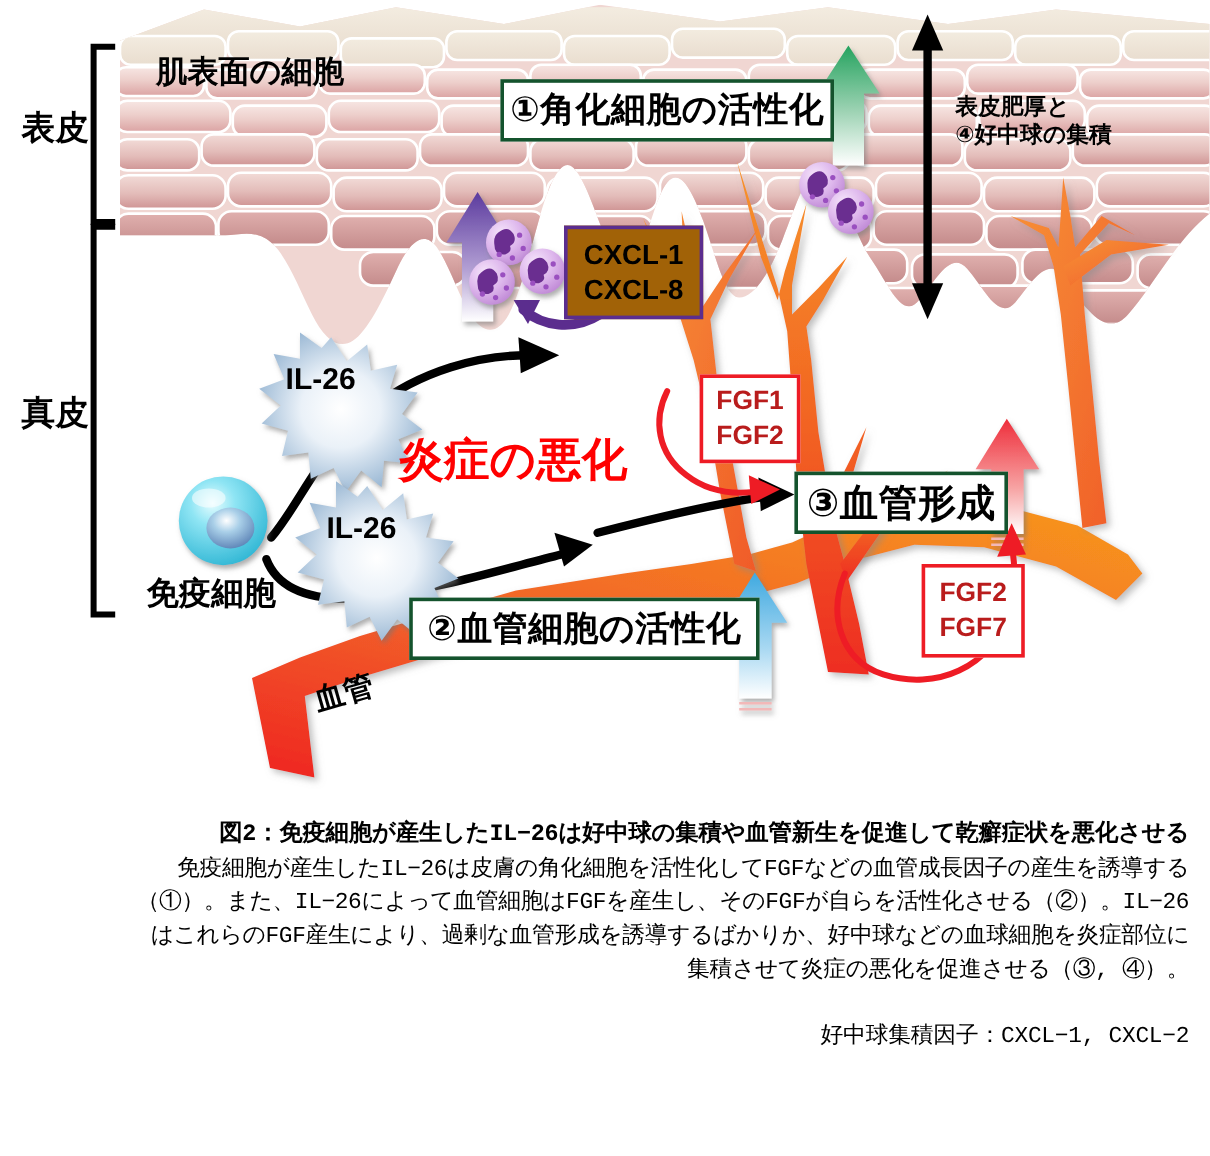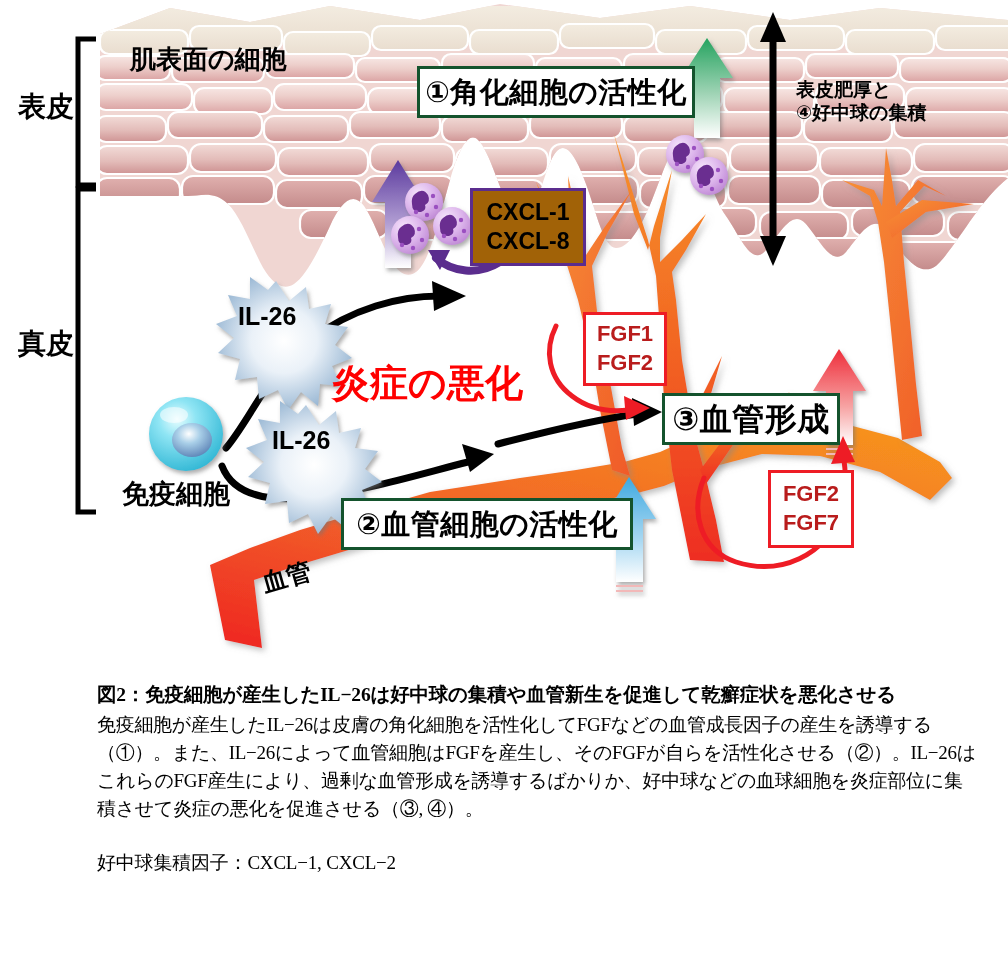--- a/index.html
+++ b/index.html
@@ -29,23 +29,24 @@
     position:absolute;background:#fff;border:3px solid #ee1c25;
     display:flex;flex-direction:column;align-items:center;justify-content:center;
     font-weight:700;line-height:1.3;color:#b91c1c;
   }
   .plain{position:absolute;white-space:nowrap;font-weight:700;color:#000;}
   .plain.twoline{white-space:normal;line-height:1.22;}
   .redtext{position:absolute;white-space:nowrap;font-weight:700;color:#ff0000;}
 
   
   .caption{
-    position:absolute;left:97px;top:681px;width:880px;
-    font-family:Liberation Serif, serif;
+    position:absolute;left:111px;top:681px;width:880px;
+    font-family:Liberation Mono, monospace;
     color:#000;
+    text-align:right;
   }
   .cap-title{font-size:19.5px;font-weight:700;line-height:1.45;letter-spacing:-0.2px;}
   .cap-body{font-size:19px;font-weight:400;line-height:1.47;margin-top:2px;letter-spacing:-0.3px;}
   .cap-list{font-size:19px;font-weight:400;line-height:1.5;margin-top:26px;letter-spacing:-0.2px;}
   .cap-list div{white-space:nowrap;}
 </style>
 </head>
 <body>
 
 <div class="stage">

